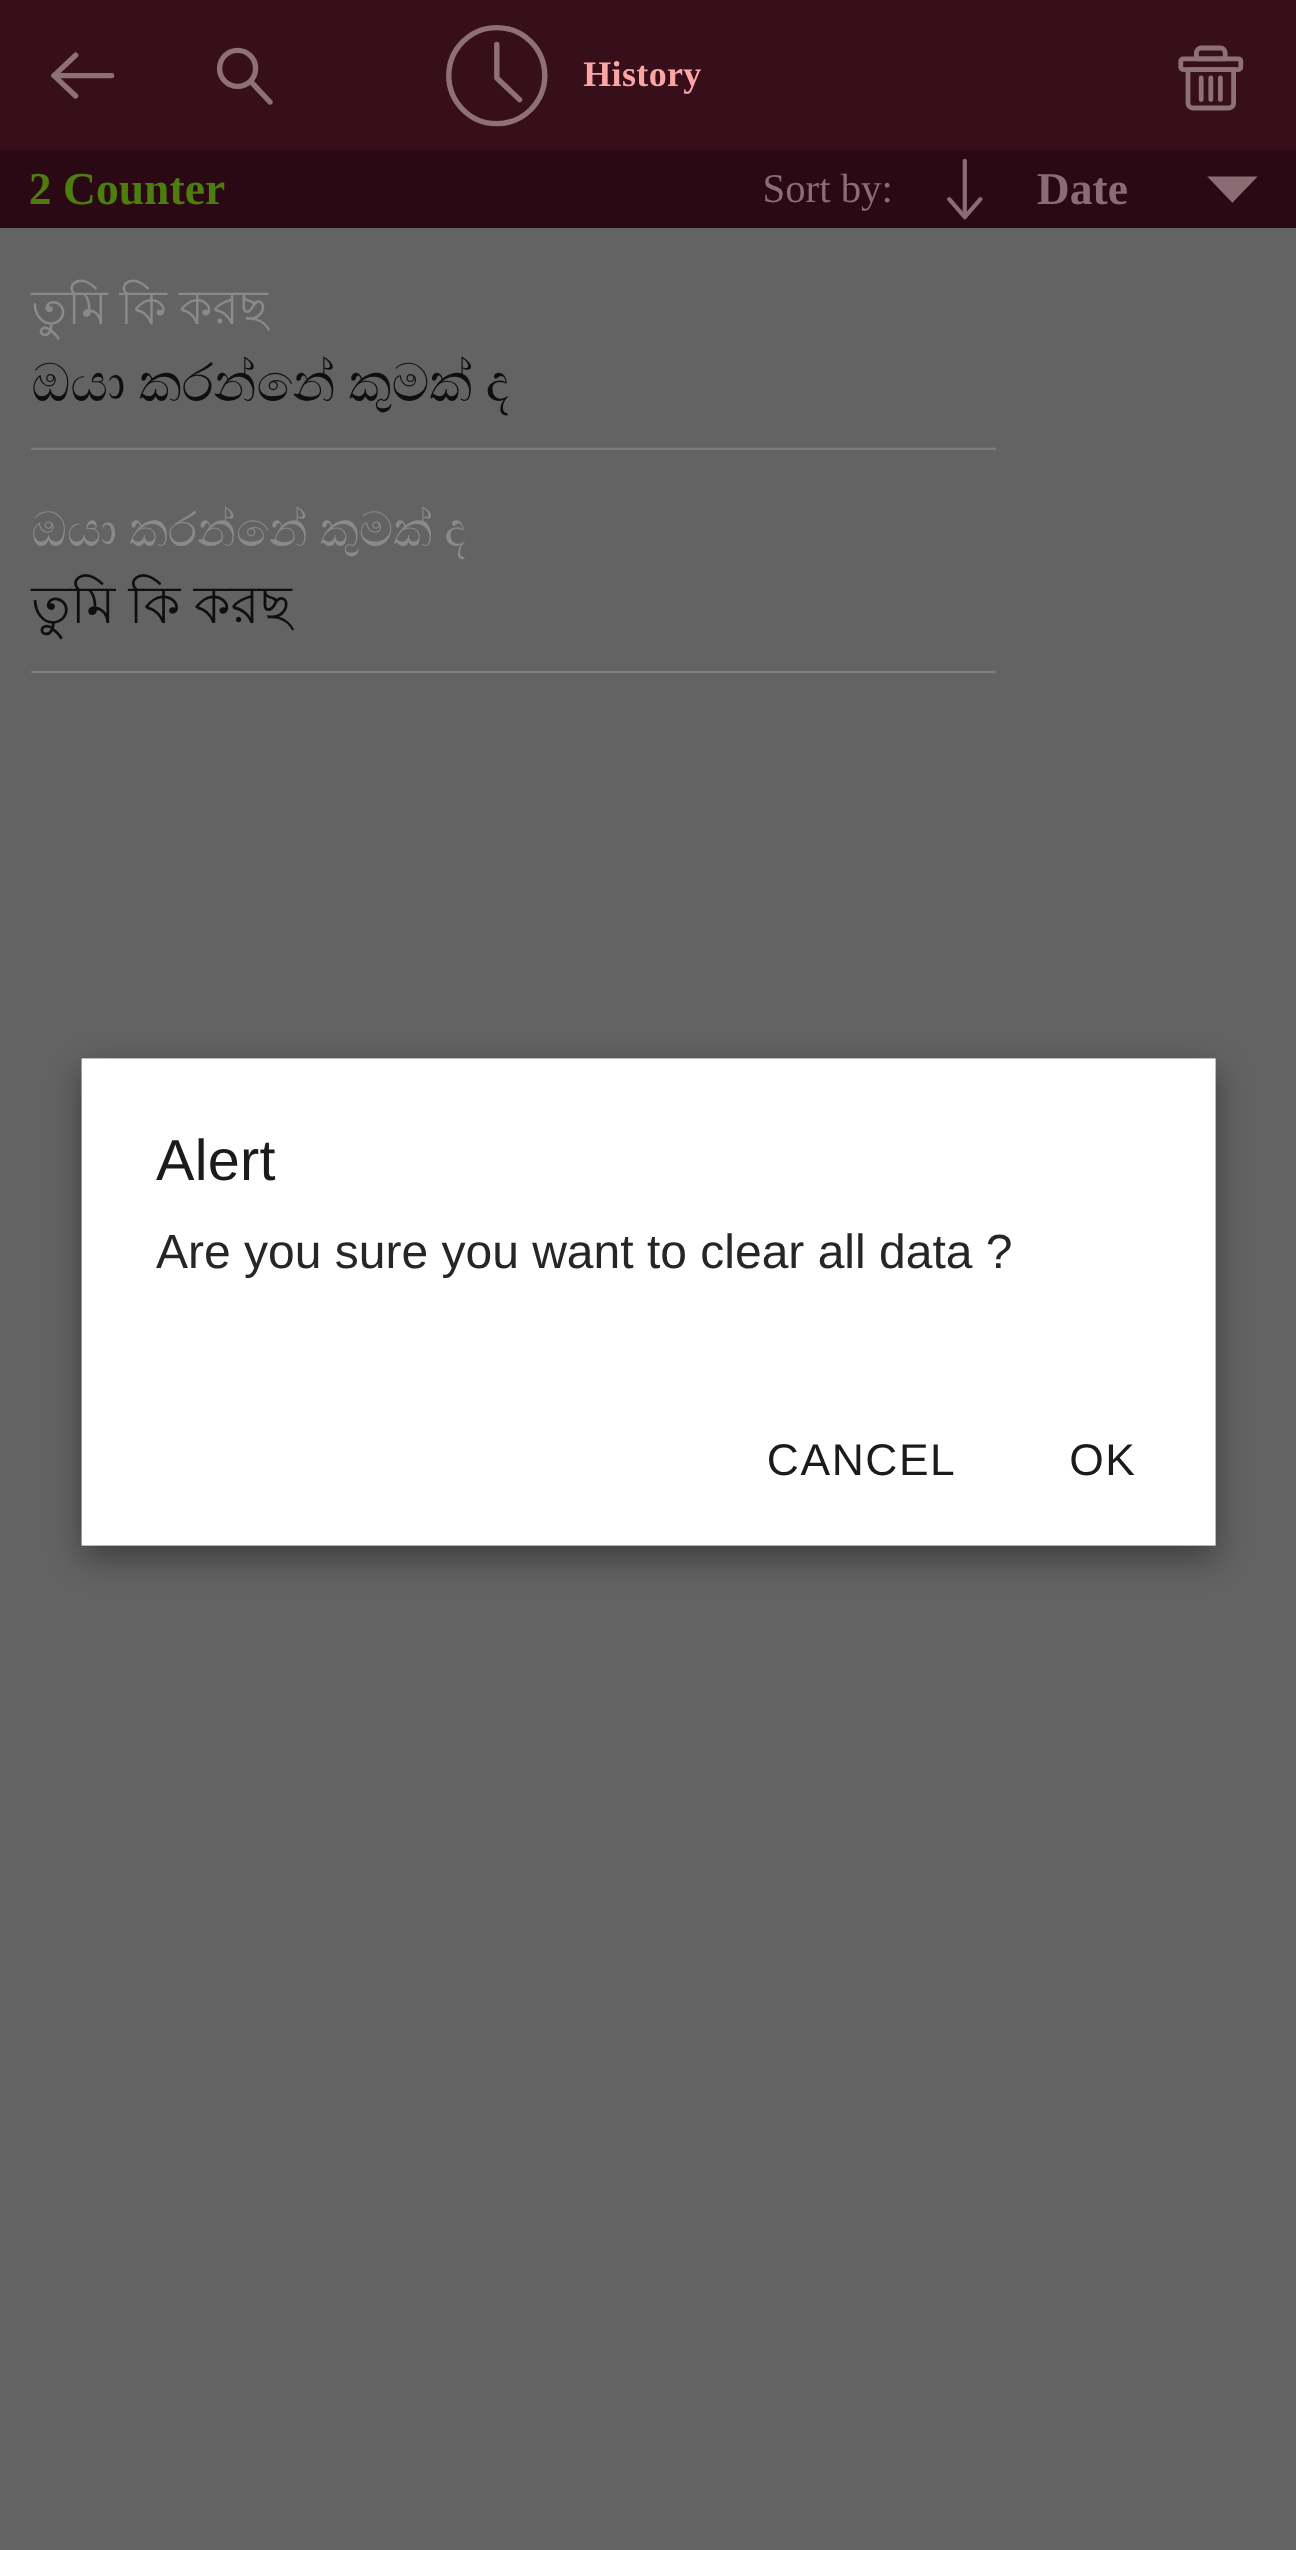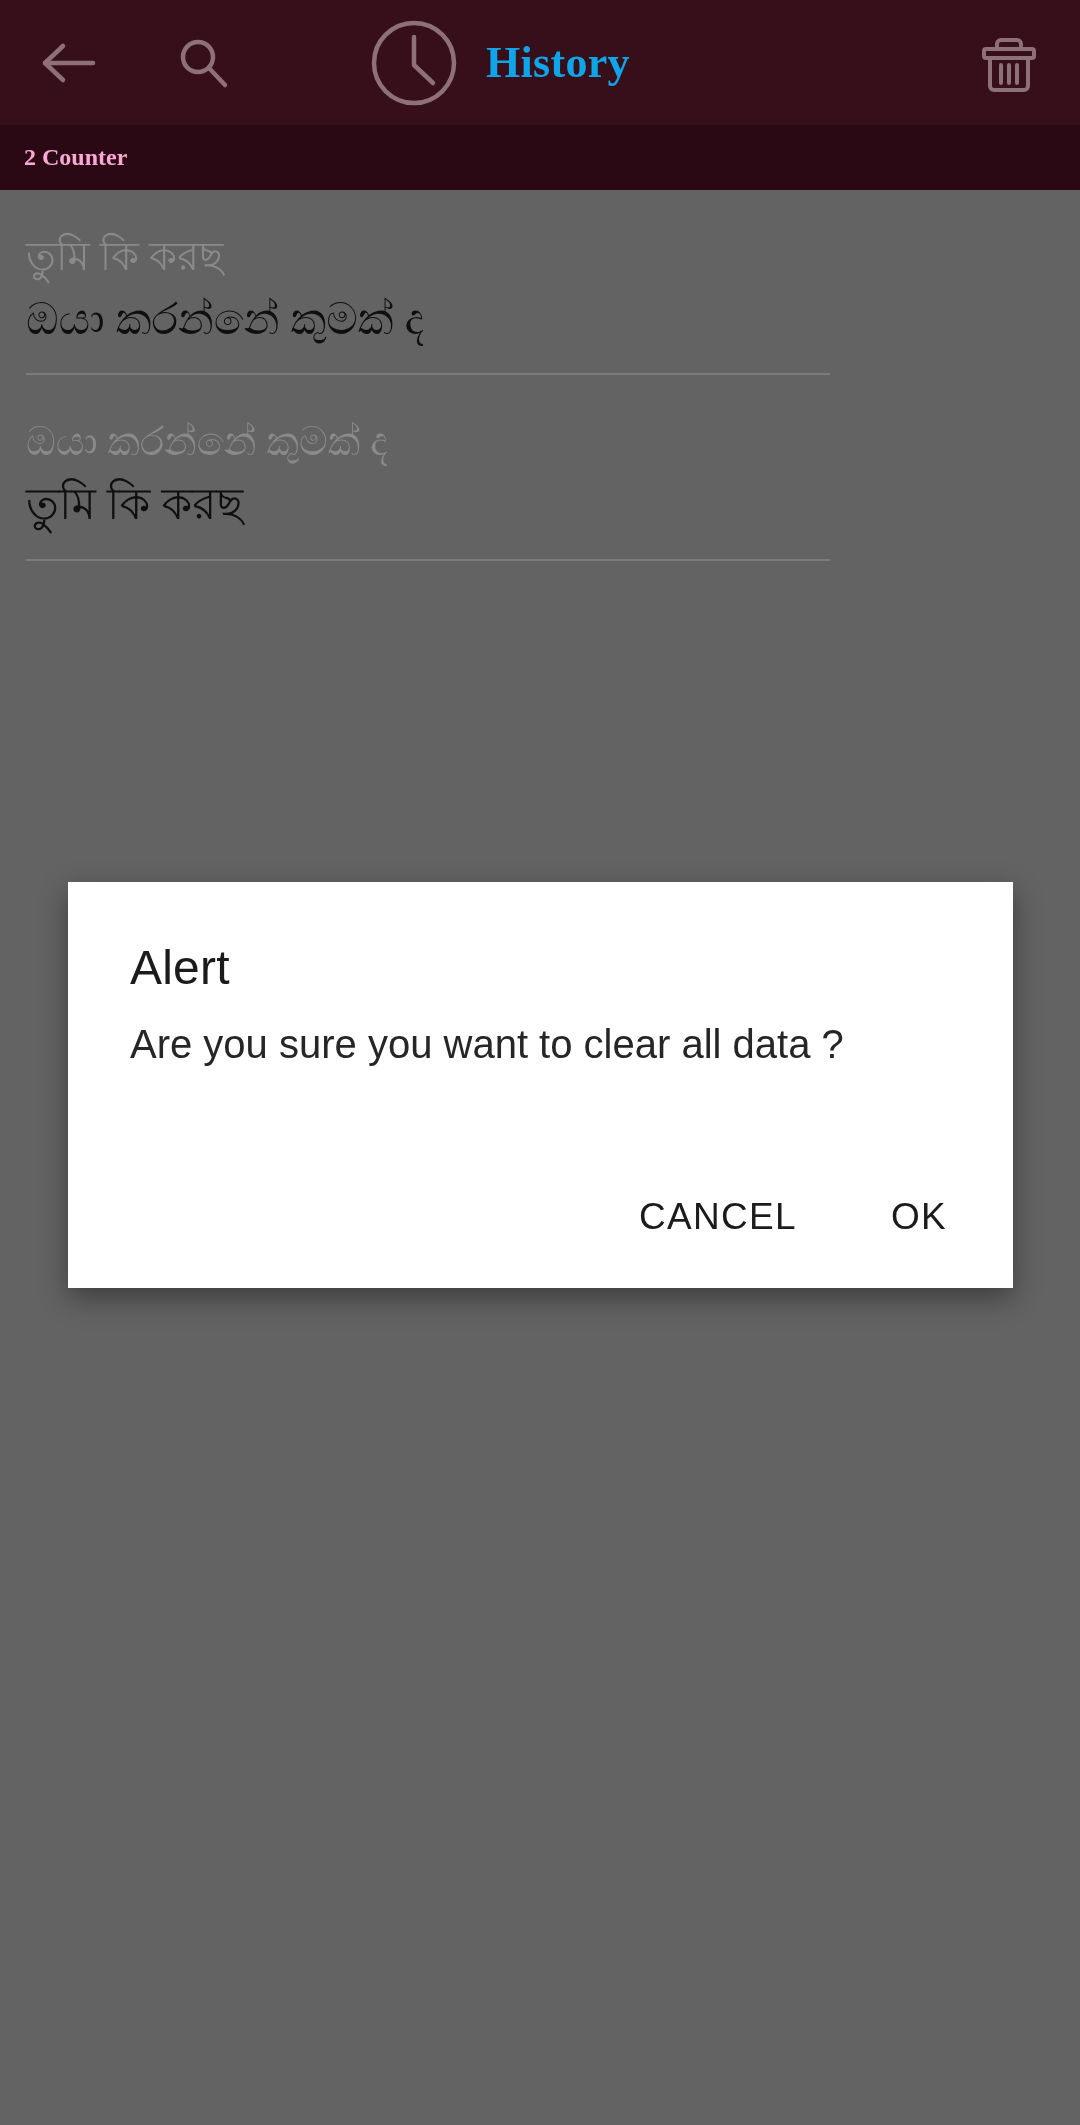--- a/index.html
+++ b/index.html
@@ -39,45 +39,45 @@
   #search-btn { margin-left: 56px; }
 
   #title-group {
     display: flex;
     align-items: center;
     margin-left: 128px;
     flex: 1 1 auto;
   }
   #clock-icon { width: 88px; height: 88px; flex: 0 0 auto; }
   #app-bar-title {
-    font-size: 44px;
+    font-size: 30px;
     font-weight: bold;
-    color: #0ea5e9;
+    color: #fca5a5;
     margin-left: 28px;
     letter-spacing: 0.3px;
     white-space: nowrap;
   }
   #trash-btn { margin-left: auto; margin-right: 4px; }
 
   
   #sub-bar {
     position: absolute;
     left: 0; top: 125px;
     width: 1080px;
     height: 65px;
     background: #2B0914;
     display: flex;
     align-items: center;
     box-sizing: border-box;
     padding: 0 28px 0 24px;
   }
   #counter-label {
-    font-size: 24px;
+    font-size: 38px;
     font-weight: bold;
-    color: #f9a8d4;
+    color: #4d7c0f;
     white-space: nowrap;
   }
   #sort-group {
     margin-left: auto;
     display: flex;
     align-items: center;
   }
   #sort-by-label {
     font-size: 34px;
     color: #8A6C75;
@@ -239,20 +239,33 @@
       </g>
     </svg>
   </div>
 
 </div>
 
 <div id="sub-bar">
 
   <div id="counter-label">2 Counter</div>
 
+  <div id="sort-group">
+    <div id="sort-by-label">Sort by:</div>
+
+    <svg id="sort-dir-icon" viewBox="0 0 40 56">
+      <g stroke="#8A6C75" stroke-width="3.5" fill="none" stroke-linecap="round" stroke-linejoin="round">
+        <line x1="20" y1="4" x2="20" y2="50"></line>
+        <polyline points="7,36 20,51 33,36"></polyline>
+      </g>
+    </svg>
+
+    <div id="sort-field-label">Date</div>
+    <div id="sort-caret"></div>
+  </div>
 
 </div>
 
 <div id="history-list">
 
   <div class="history-item">
     <div class="src-text">তুমি কি করছ</div>
     <div class="dst-text">ඔයා කරන්නේ කුමක් ද</div>
     <div class="divider"></div>
   </div>

